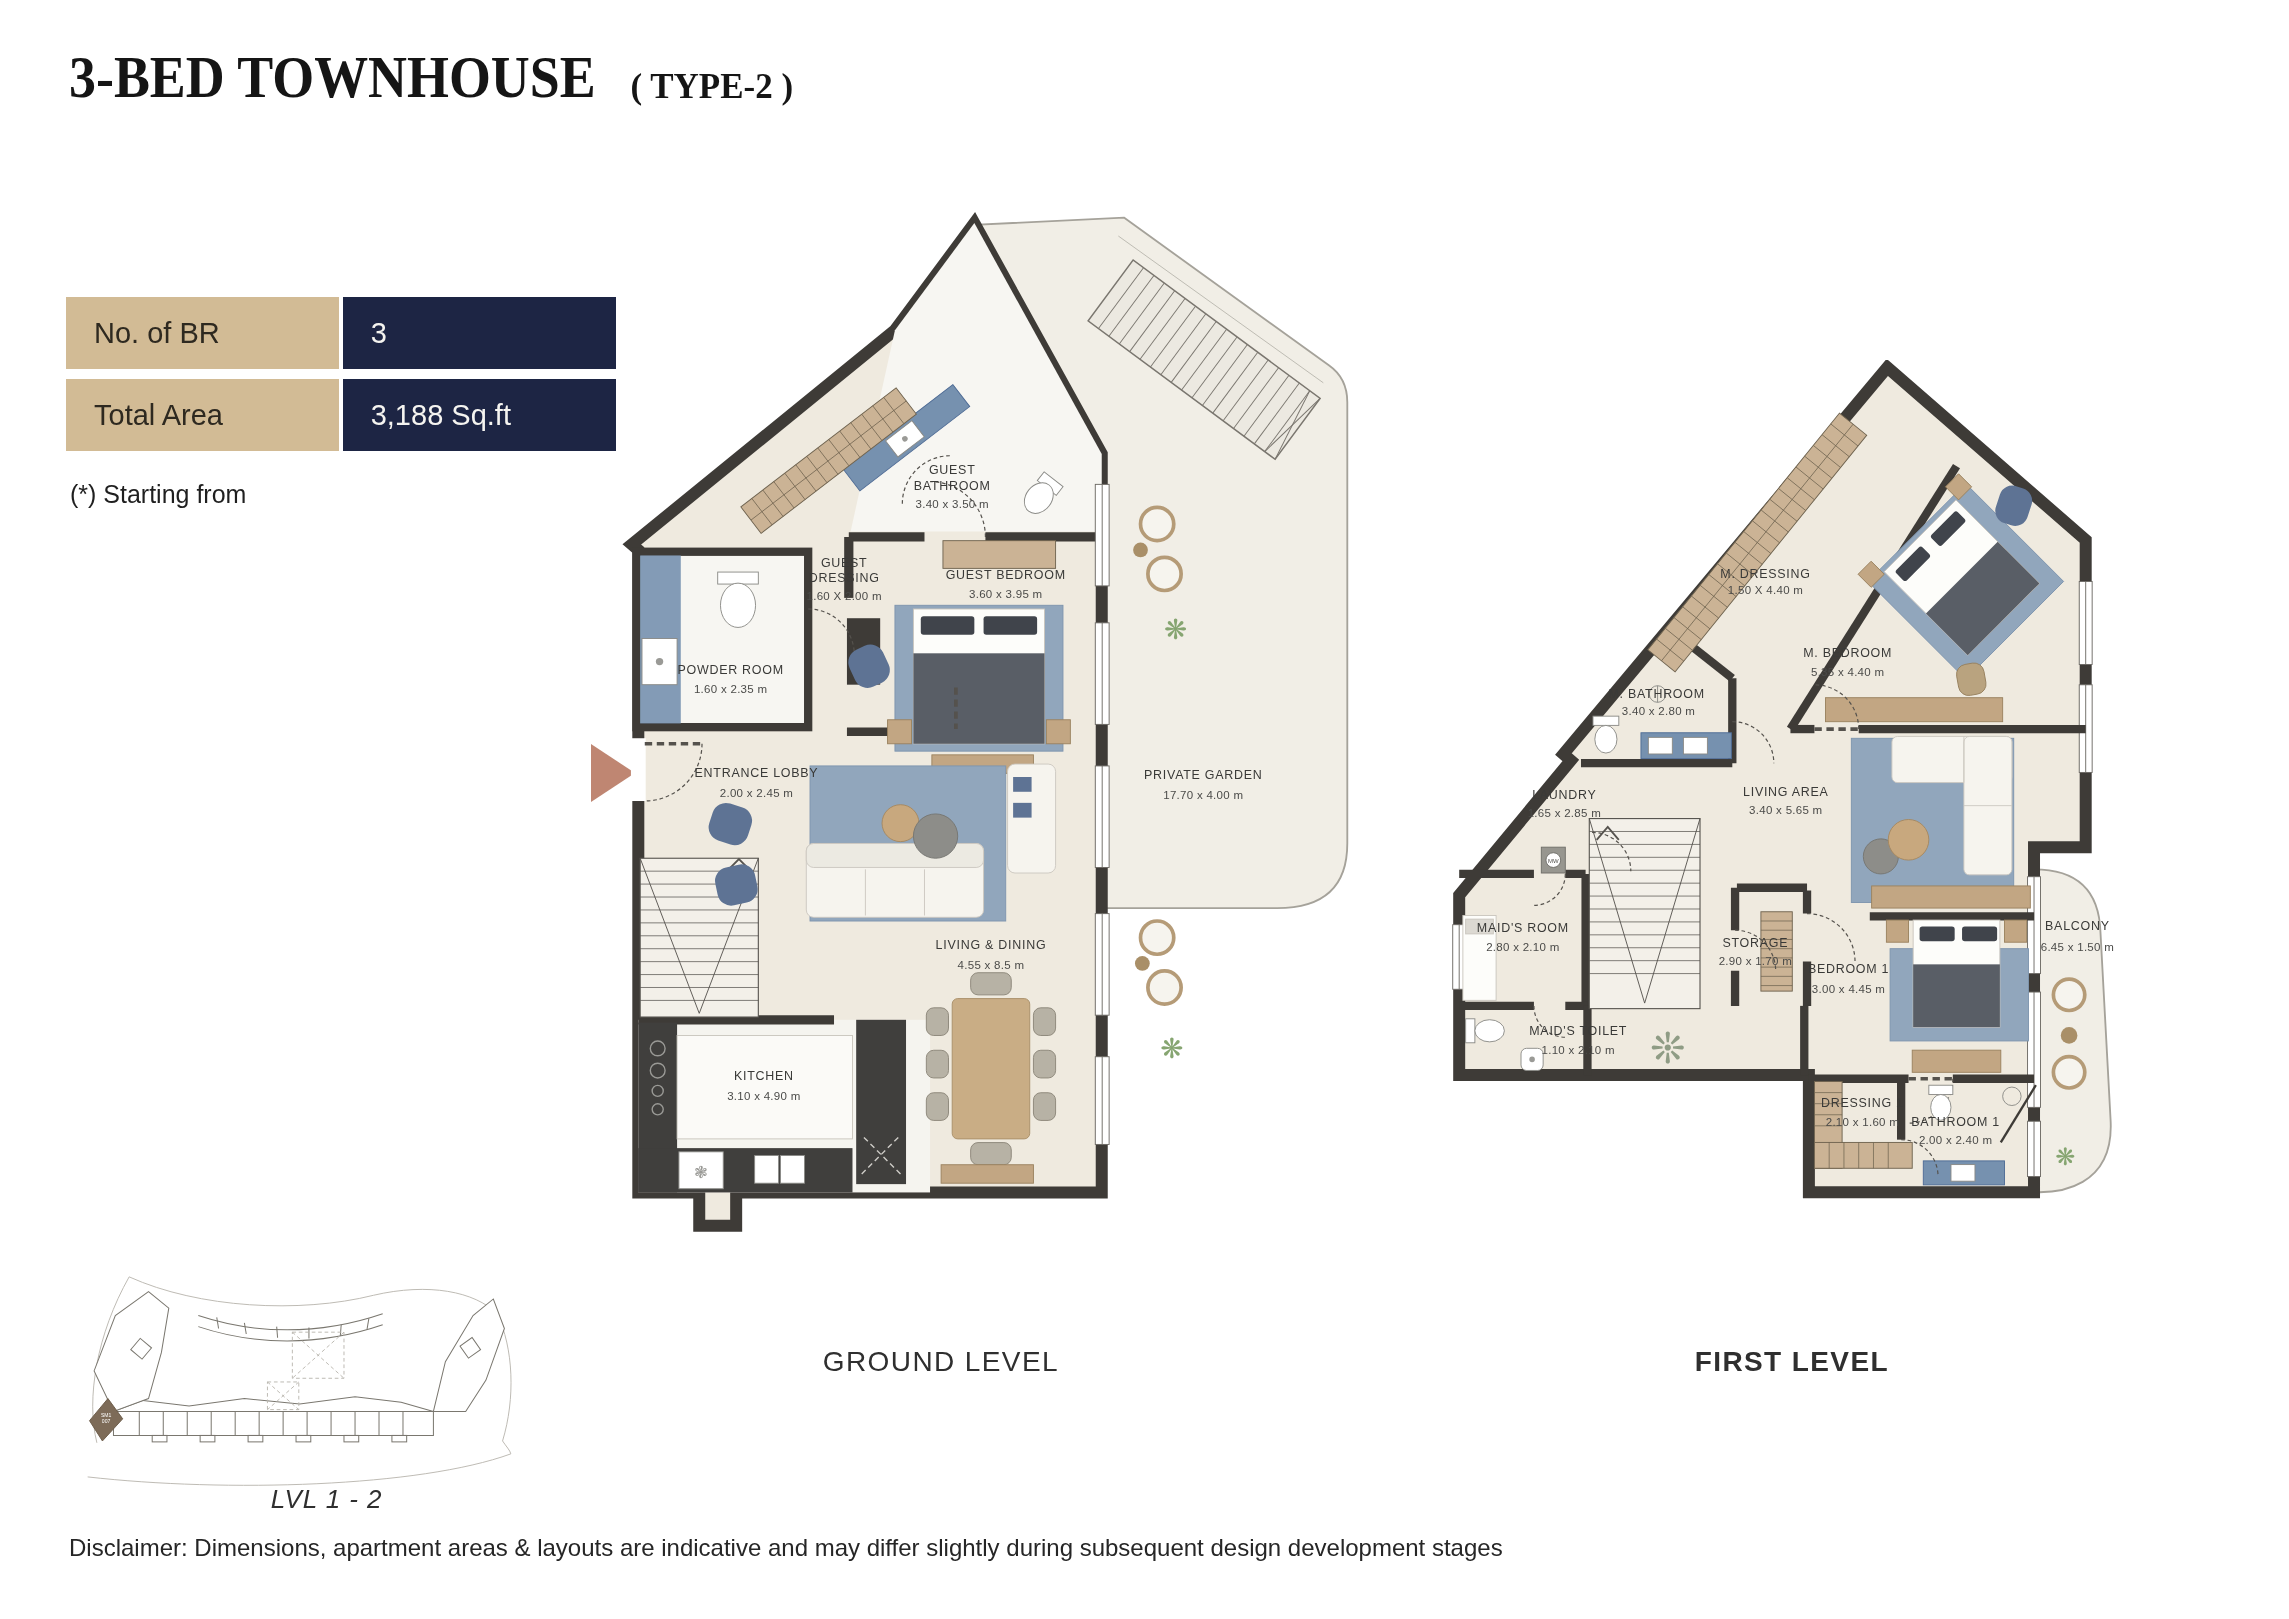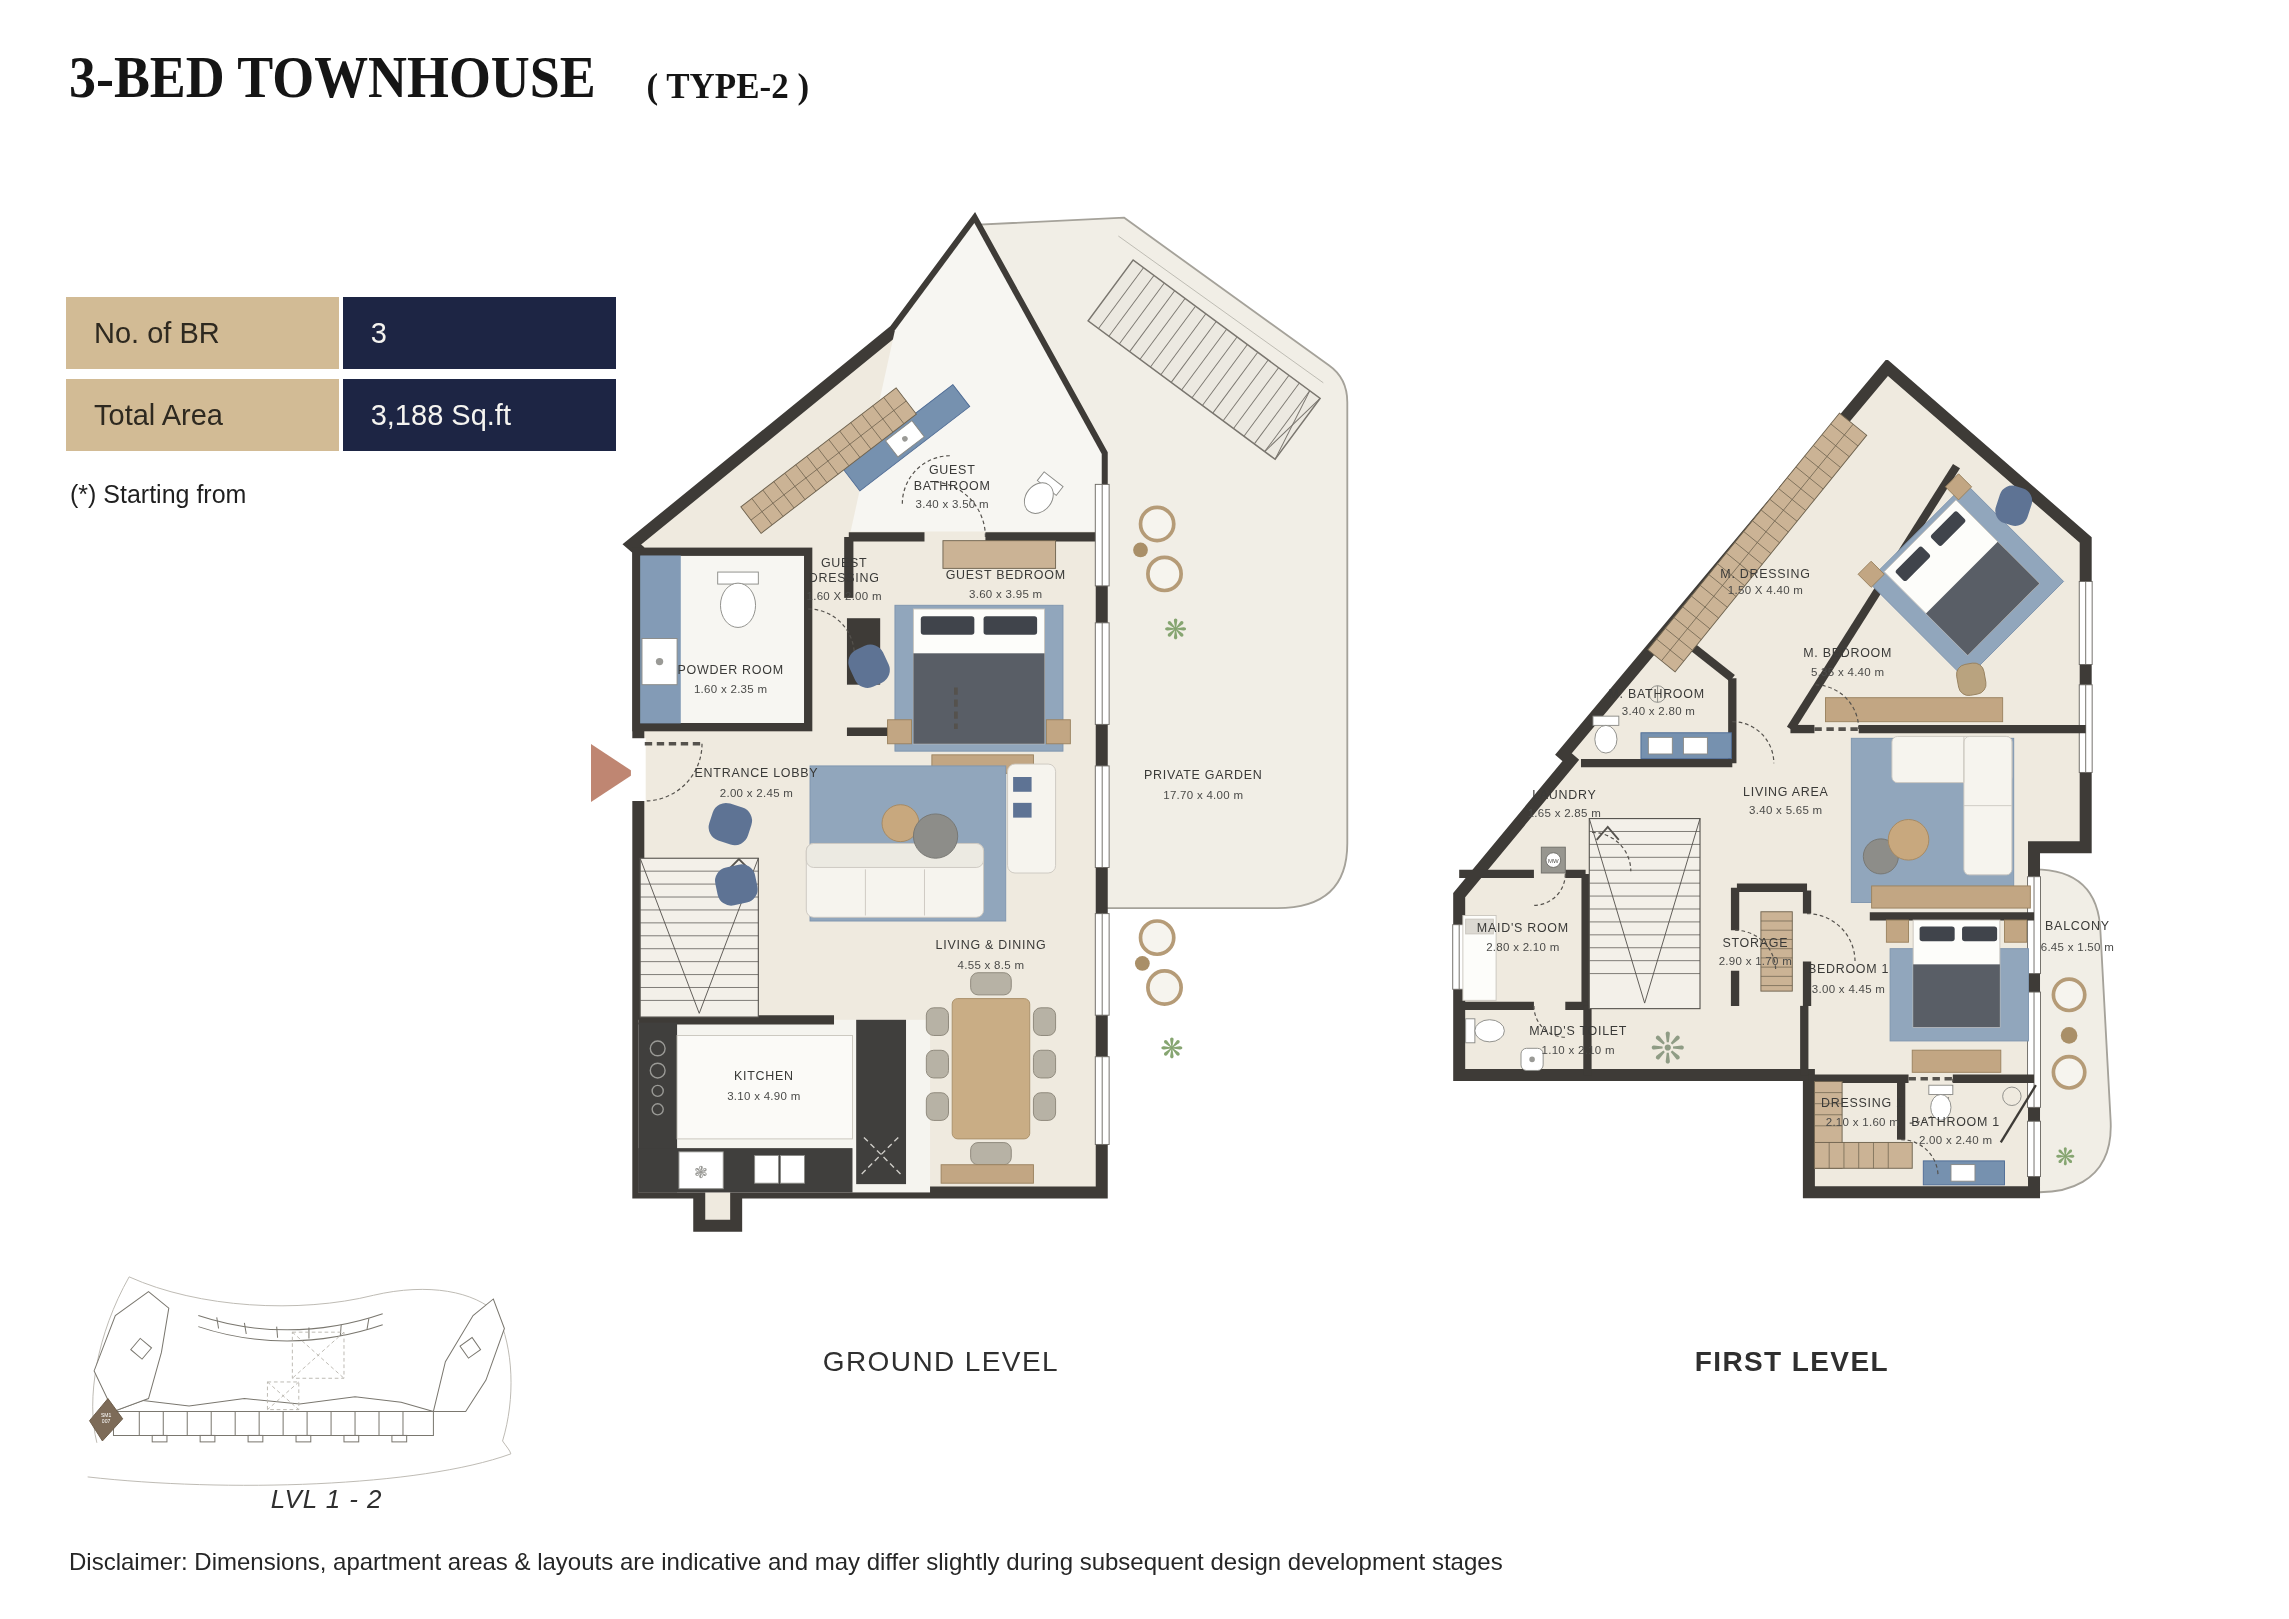--- a/index.html
+++ b/index.html
@@ -2,41 +2,41 @@
 <html style="font-size:14.8px"><head>
 <meta charset="utf-8">
 <style>
   html,body{margin:0;padding:0;background:#fff;}
   #page{position:relative;width:2290px;height:1620px;background:#fff;overflow:hidden;
         font-family:"Liberation Sans",sans-serif;color:#222;border-radius:28px;}
   
   #title-block{position:absolute;left:69px;top:48px;display:flex;align-items:baseline;}
   #title-main{font-family:"Liberation Serif",serif;font-weight:700;font-size:55px;
               letter-spacing:0px;color:#151515;margin:0;transform:scale(.98,1.08);transform-origin:left bottom;}
-  #title-sub{font-family:"Liberation Serif",serif;font-weight:700;font-size:35px;color:#151515;margin-left:40px;}
+  #title-sub{font-family:"Liberation Serif",serif;font-weight:700;font-size:35px;color:#151515;margin-left:24px;}
   
   #spec-table{position:absolute;left:66px;top:297px;display:flex;flex-direction:column;gap:10px;}
   .spec-row{display:flex;gap:3.7px;}
   .spec-label{width:245px;height:72px;background:#d2bb95;display:flex;align-items:center;
               padding-left:28px;font-size:29px;color:#2e2920;}
   .spec-value{width:245px;height:72px;background:#1d2544;display:flex;align-items:center;
               padding-left:28px;font-size:29px;color:#f5f4f0;}
   #spec-note{position:absolute;left:70px;top:480px;font-size:25px;color:#1f1f1f;}
   
   #entry-arrow{position:absolute;left:591px;top:744px;width:0;height:0;
                border-top:29.5px solid transparent;border-bottom:29.5px solid transparent;
                border-left:44px solid #bf8672;}
   
   .plan-caption{position:absolute;font-size:28px;letter-spacing:1.4px;color:#2f2f2f;
                 width:277px;text-align:right;top:1346px;}
   #caption-ground{left:782px;}
   #caption-first{left:1612px;font-weight:bold;}
   #keyplan-label{position:absolute;left:234px;top:1484px;width:185px;text-align:center;
                  font-size:26px;color:#2f2f2f;letter-spacing:0.9px;font-style:italic;}
-  #disclaimer{position:absolute;left:69px;top:1534px;font-size:24px;color:#262626;margin-top:14px;}
+  #disclaimer{position:absolute;left:69px;top:1534px;font-size:24px;color:#262626;}
   
   svg{position:absolute;}
   .rn{font-family:"Liberation Sans",sans-serif;font-size:13.5px;fill:#3a3a38;letter-spacing:.8px;text-anchor:middle;}
   .rd{font-family:"Liberation Sans",sans-serif;font-size:12.5px;fill:#4b4b49;letter-spacing:.3px;text-anchor:middle;}
   .wall{stroke:#3e3b37;fill:none;}
   .door{stroke:#55524d;fill:none;stroke-width:1.3;stroke-dasharray:4,3;}
   .leaf{stroke:#55524d;fill:none;stroke-width:4;stroke-dasharray:8,5;}
   .win{fill:#ffffff;stroke:#6b6863;stroke-width:1;}
   .woodline{stroke:#6f634f;stroke-width:.8;fill:none;}
 </style>

